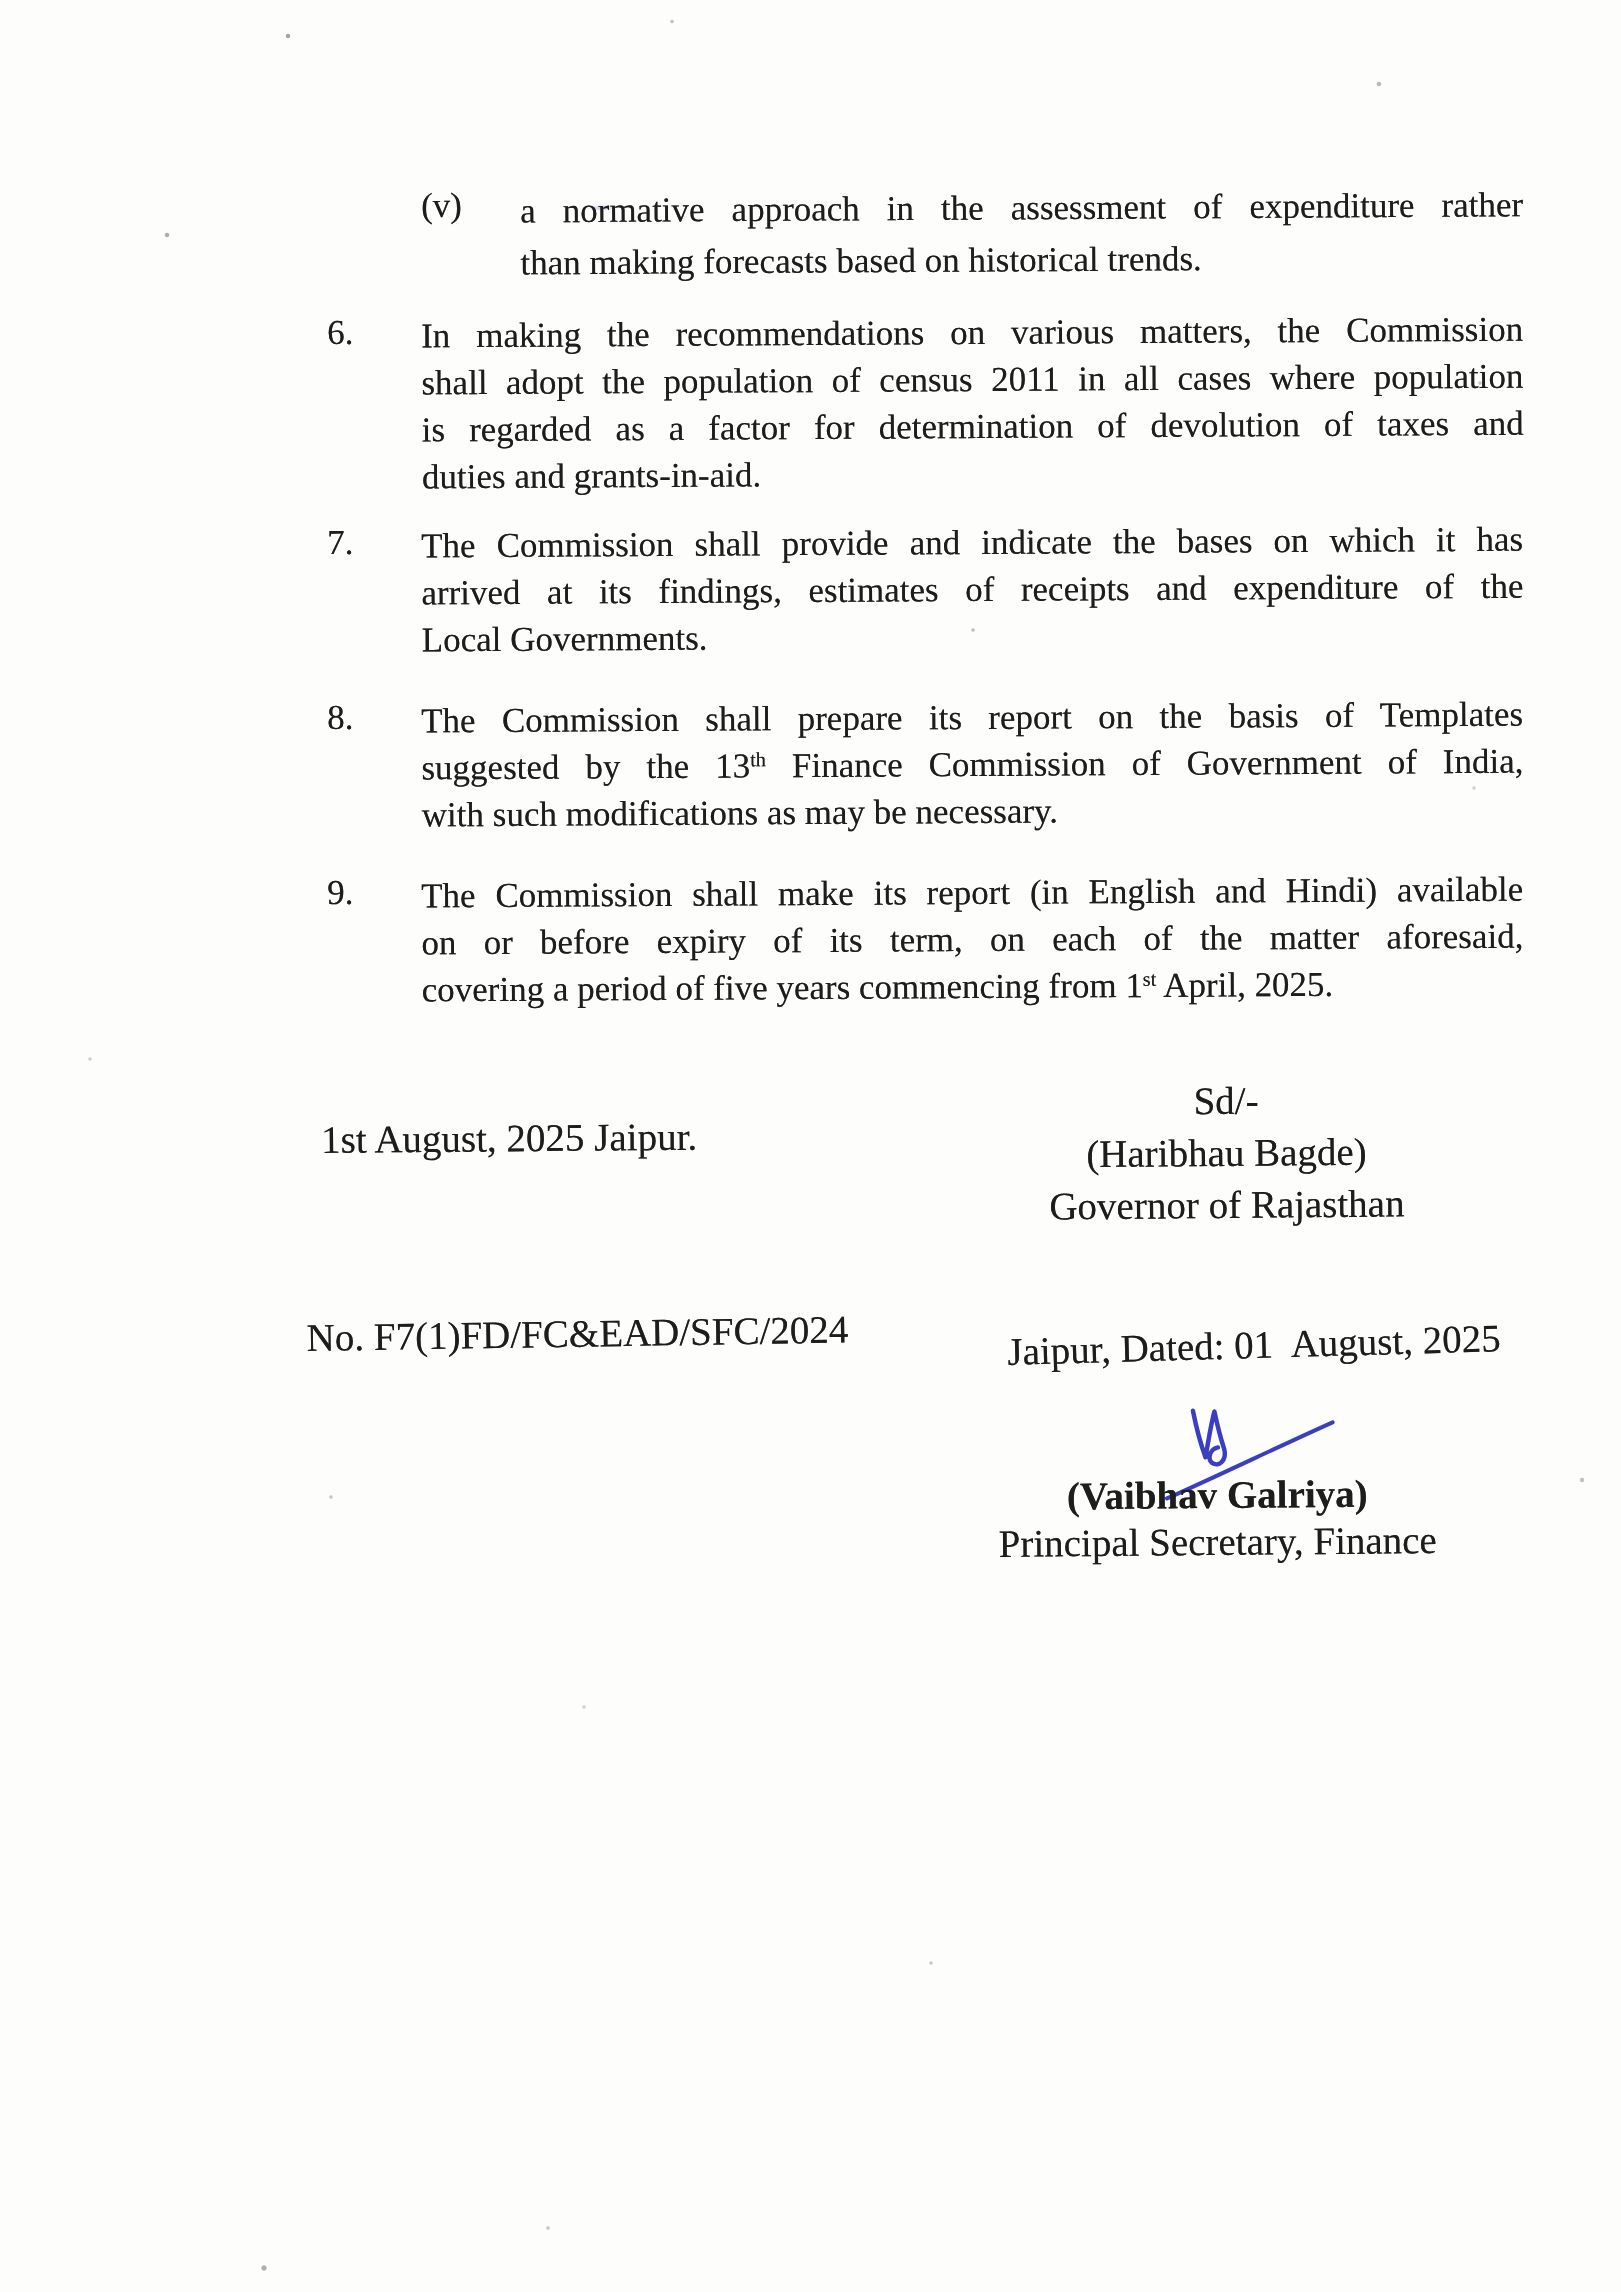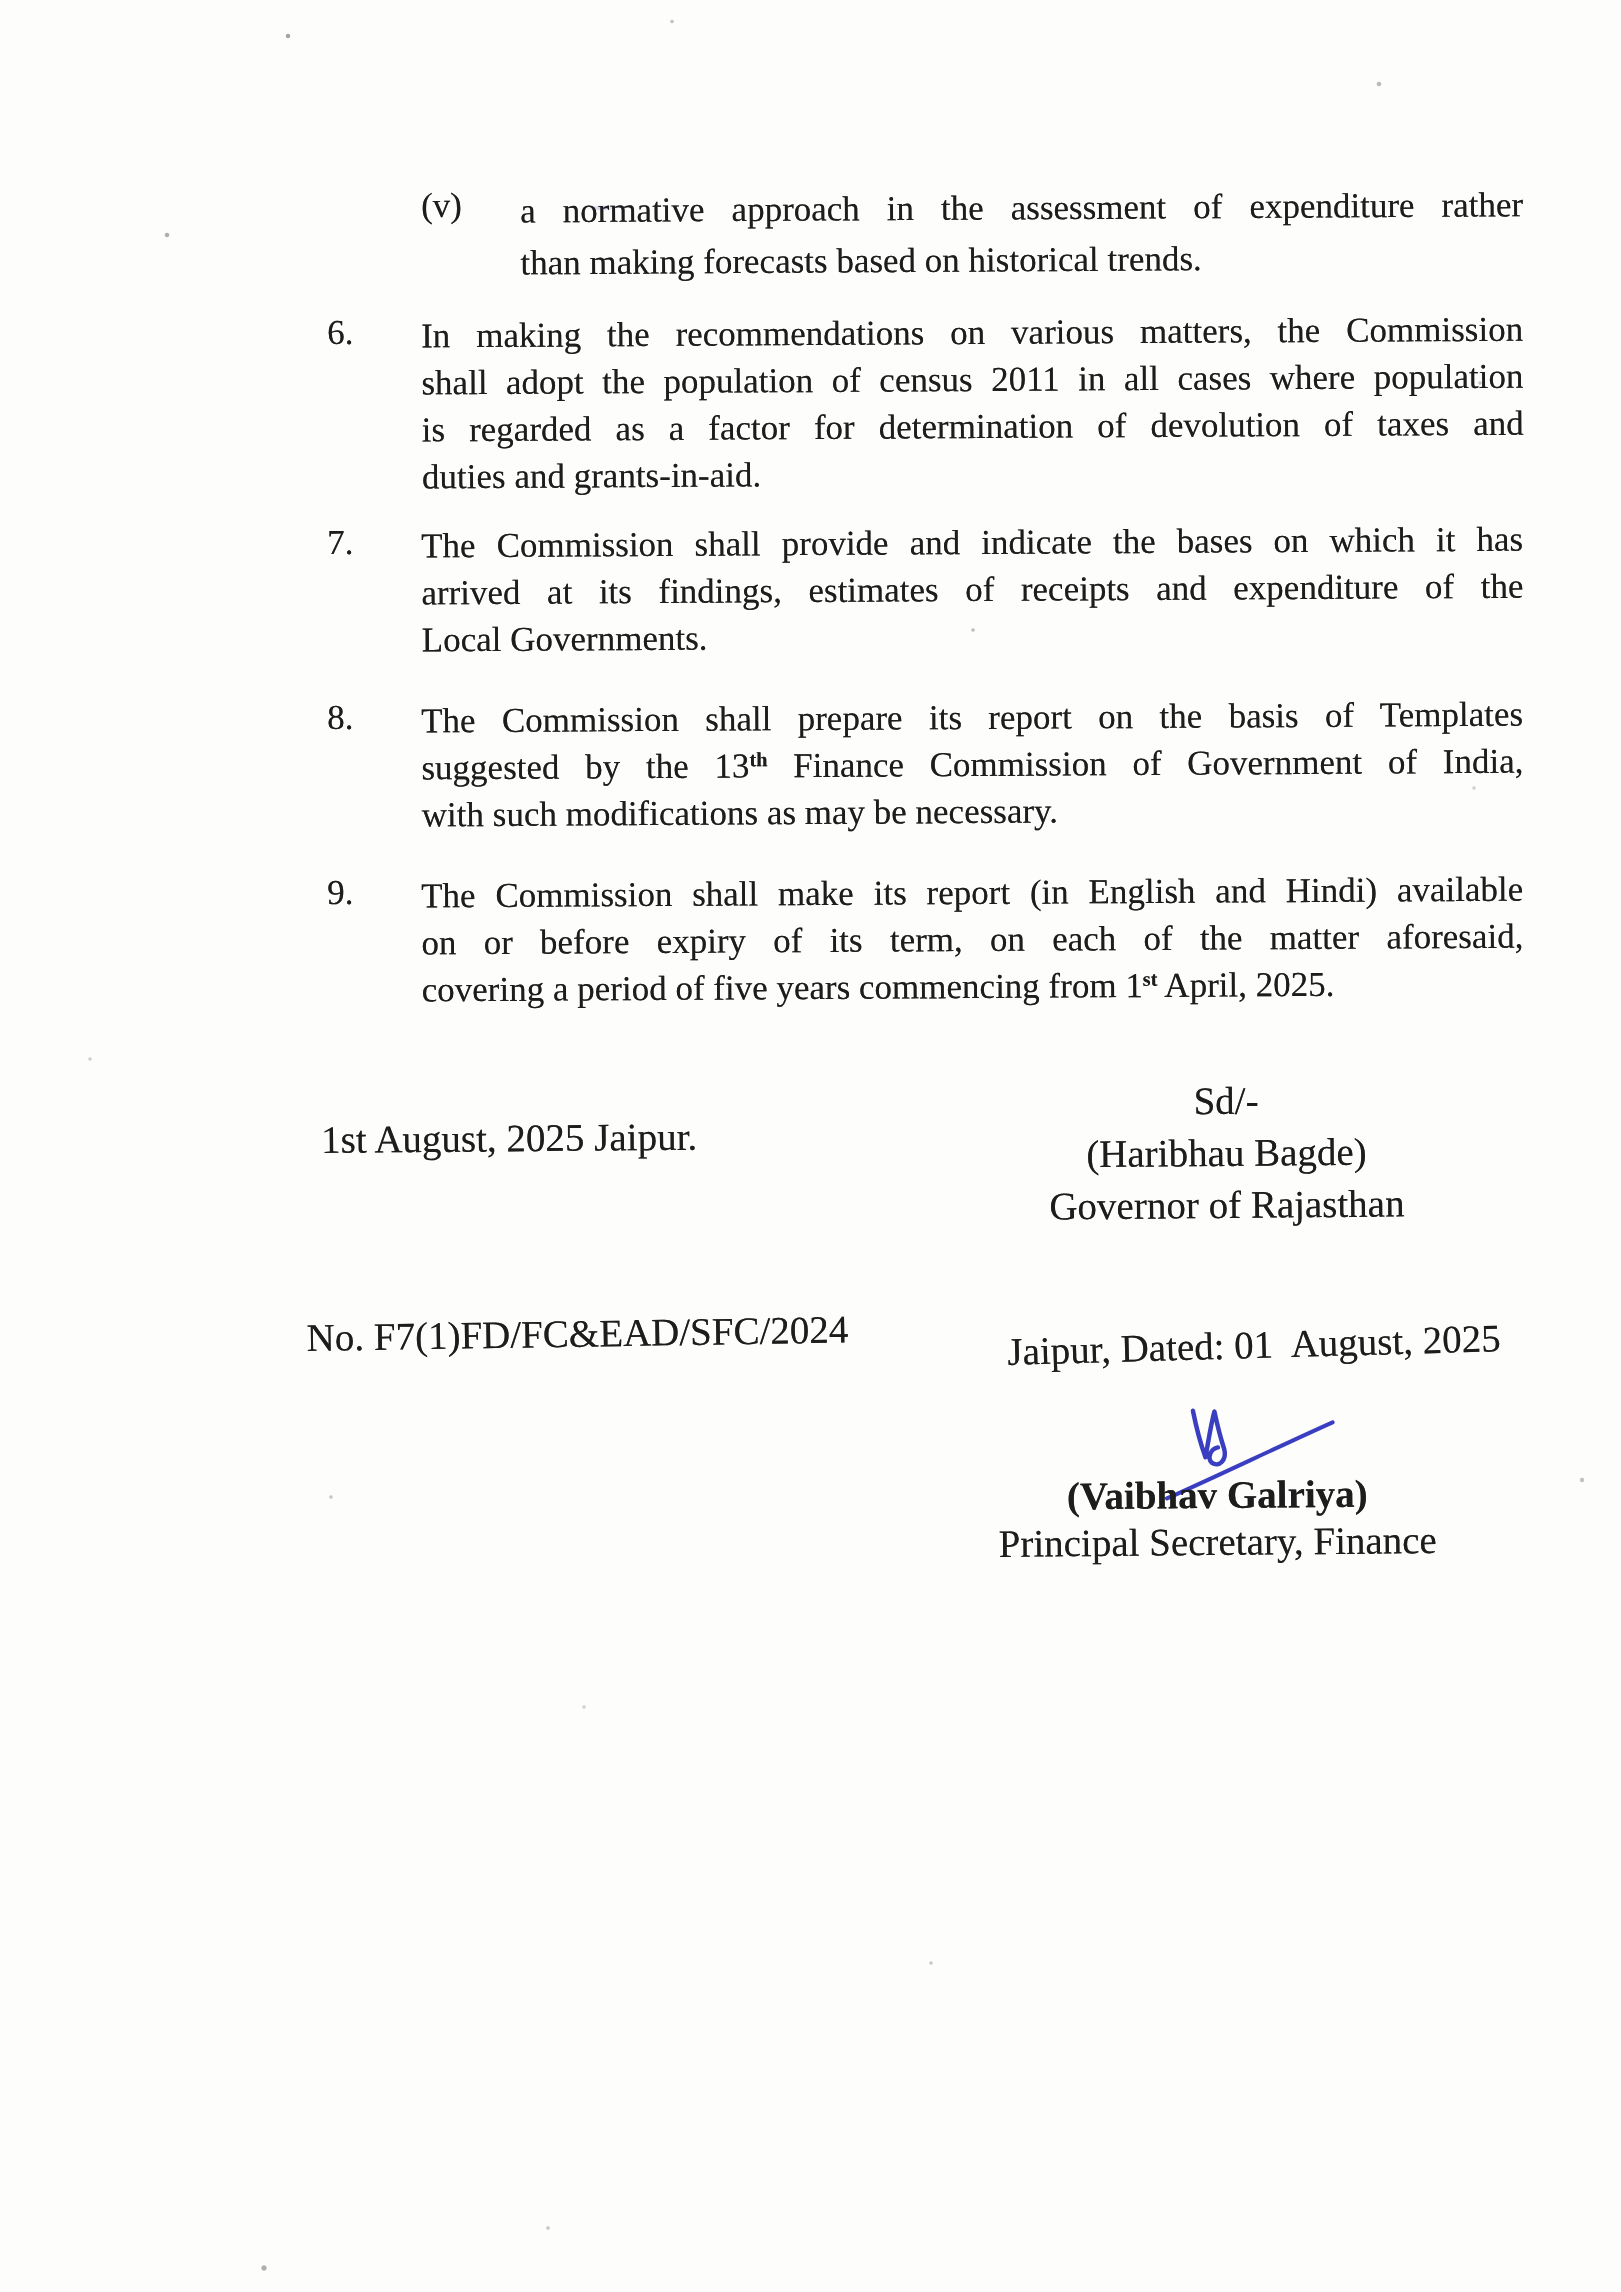--- a/index.html
+++ b/index.html
@@ -44,21 +44,21 @@
 
   
   .clause {
     position: absolute; left: 327px; width: 1200px;
     font-size: 35px; transform: rotate(-0.35deg); transform-origin: left top;
   }
   .clause .num { position: absolute; left: 0; top: 0; }
   .clause .lines { margin-left: 94px; width: 1102px; }
   .pline { line-height: 47px; text-align: justify; text-align-last: justify; }
   .pline:last-child { text-align: left; text-align-last: left; }
-  sup { font-size: 0.58em; line-height: 0; vertical-align: 0.55em; font-weight: bold; }
+  sup { font-size: 0.58em; line-height: 0; vertical-align: 0.55em; }
 
   #clause-6 { top: 313px; }
   #clause-7 { top: 523px; }
   #clause-8 { top: 698px; }
   #clause-9 { top: 873px; }
 
   
   .signoff {
     position: absolute; left: 949px; top: 1075px; width: 555px;
     font-size: 39px; line-height: 52px; text-align: center;

